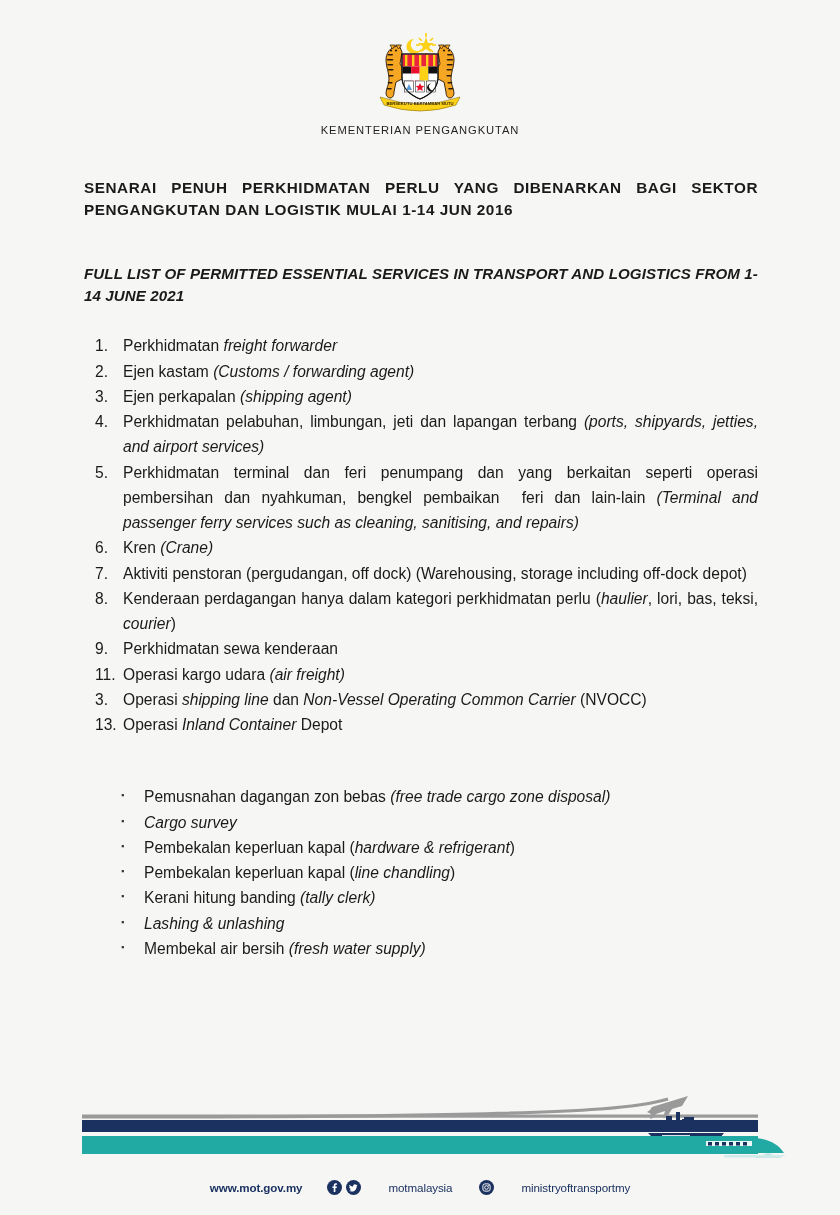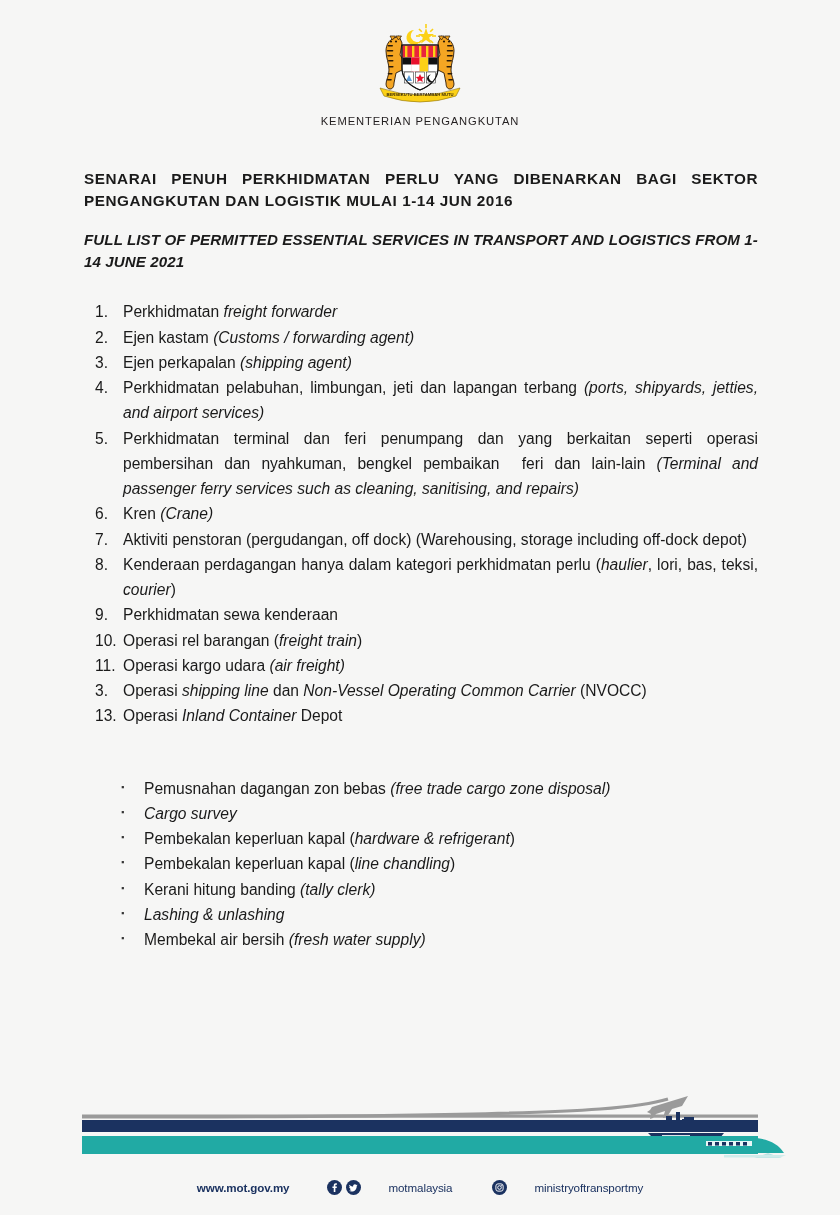--- a/index.html
+++ b/index.html
@@ -19,21 +19,21 @@
   }
 
   .page {
     width: 840px;
     height: 1215px;
     position: relative;
   }
 
   
   .header {
-    padding-top: 18px;
+    padding-top: 27px;
     text-align: center;
   }
   .crest-wrap {
     width: 140px;
     height: 88px;
     margin: 0 auto;
     position: relative;
   }
   .crest-svg { display: block; width: 140px; height: 88px; }
 
@@ -56,21 +56,21 @@
     margin-top: 40px;
     font-size: 15.3px;
     font-weight: bold;
     letter-spacing: 0.55px;
     line-height: 1.47;
     text-align: justify;
     text-align-last: left;
     color: #1a1a1a;
   }
   .title-en {
-    margin-top: 16px;
+    margin-top: 41px;
     font-size: 15.1px;
     font-weight: bold;
     font-style: italic;
     letter-spacing: 0.1px;
     line-height: 1.47;
     text-align: justify;
     text-align-last: left;
     color: #1a1a1a;
   }
 
@@ -141,21 +141,21 @@
   }
   .footer-line {
     position: absolute;
     bottom: 20px;
     left: 0;
     width: 840px;
     text-align: center;
     display: flex;
     justify-content: center;
     align-items: center;
-    gap: 16px;
+    gap: 3px;
   }
   .foot-url {
     font-size: 11.6px;
     font-weight: bold;
     color: #1b3260;
     letter-spacing: -0.1px;
   }
   .sm-group {
     display: flex;
     align-items: center;
@@ -312,24 +312,20 @@
         </div>
         <div class="li">
           <span class="num">8.</span>
           <span class="body">Kenderaan perdagangan hanya dalam kategori perkhidmatan perlu (<i>haulier</i>, lori, bas, teksi, <i>courier</i>)</span>
         </div>
         <div class="li">
           <span class="num">9.</span>
           <span class="body">Perkhidmatan sewa kenderaan</span>
         </div>
         <div class="li">
-          <span class="num">10.</span>
-          <span class="body">Operasi rel barangan (<i>freight train</i>)</span>
-        </div>
-        <div class="li">
           <span class="num">11.</span>
           <span class="body">Operasi kargo udara <i>(air freight)</i></span>
         </div>
         <div class="li">
           <span class="num">3.</span>
           <span class="body">Operasi <i>shipping line</i> dan <i>Non-Vessel Operating Common Carrier</i> (NVOCC)</span>
         </div>
         <div class="li">
           <span class="num">13.</span>
           <span class="body">Operasi <i>Inland Container</i> Depot</span>

